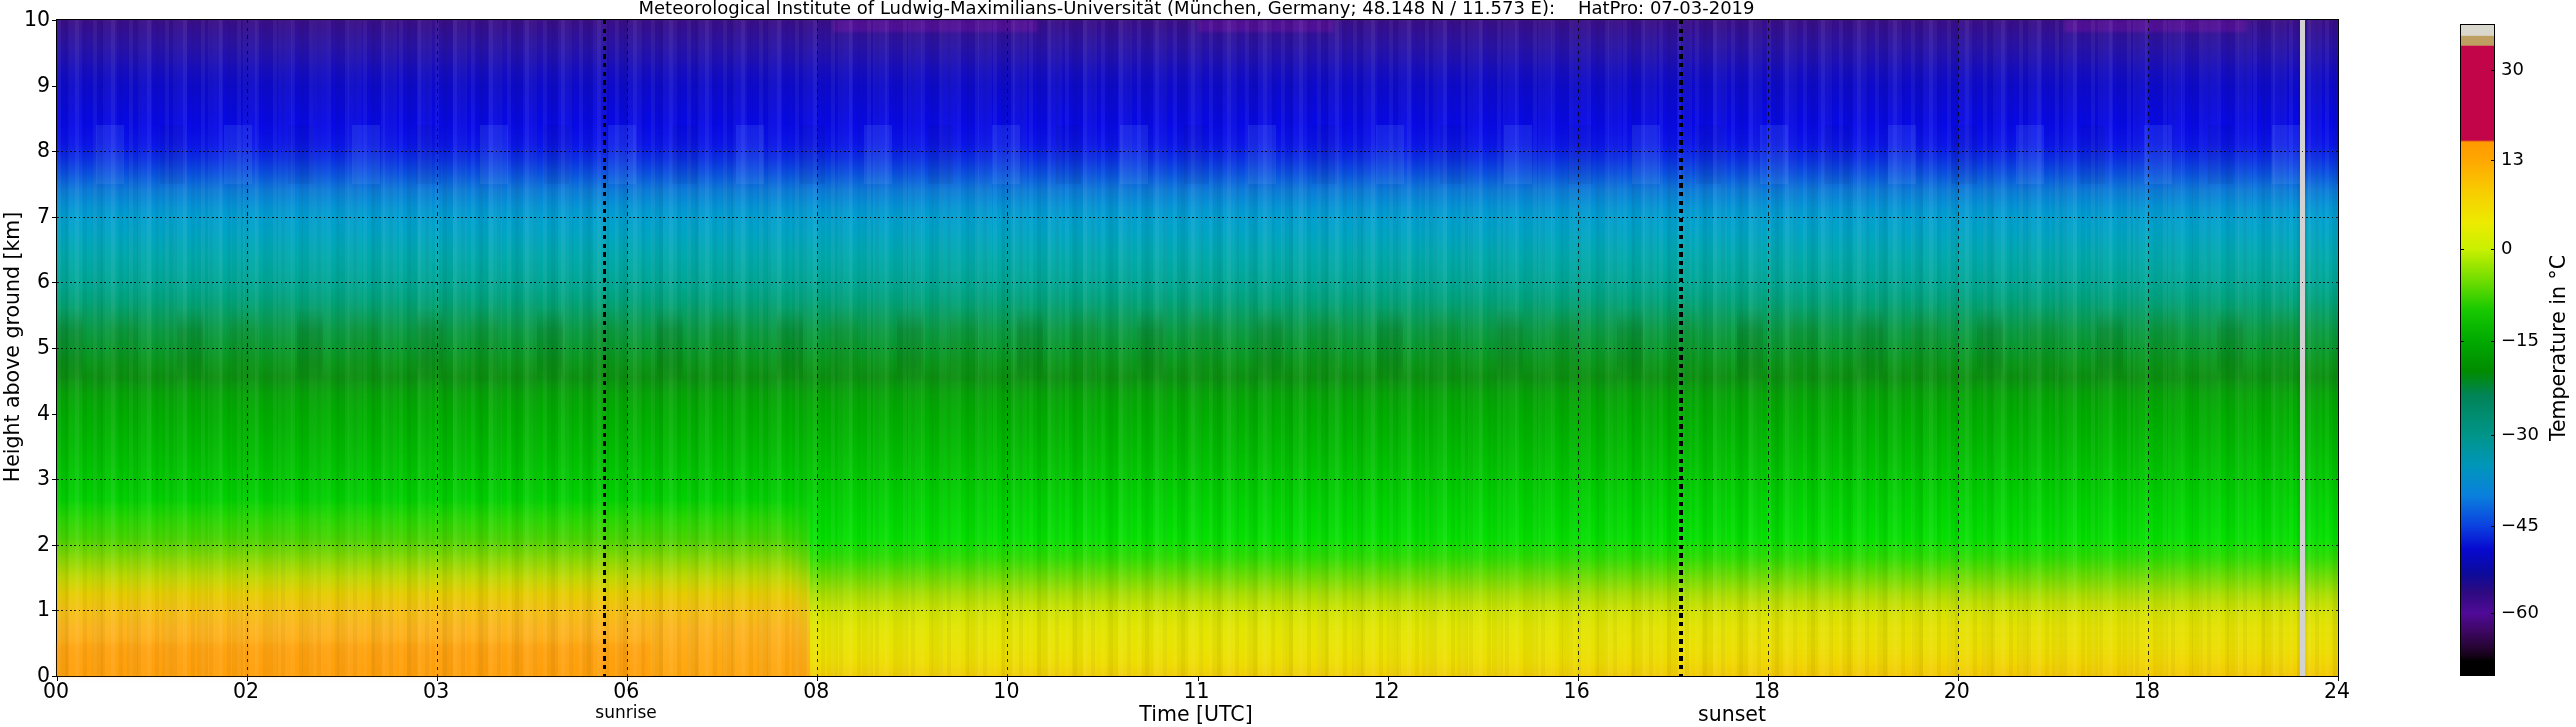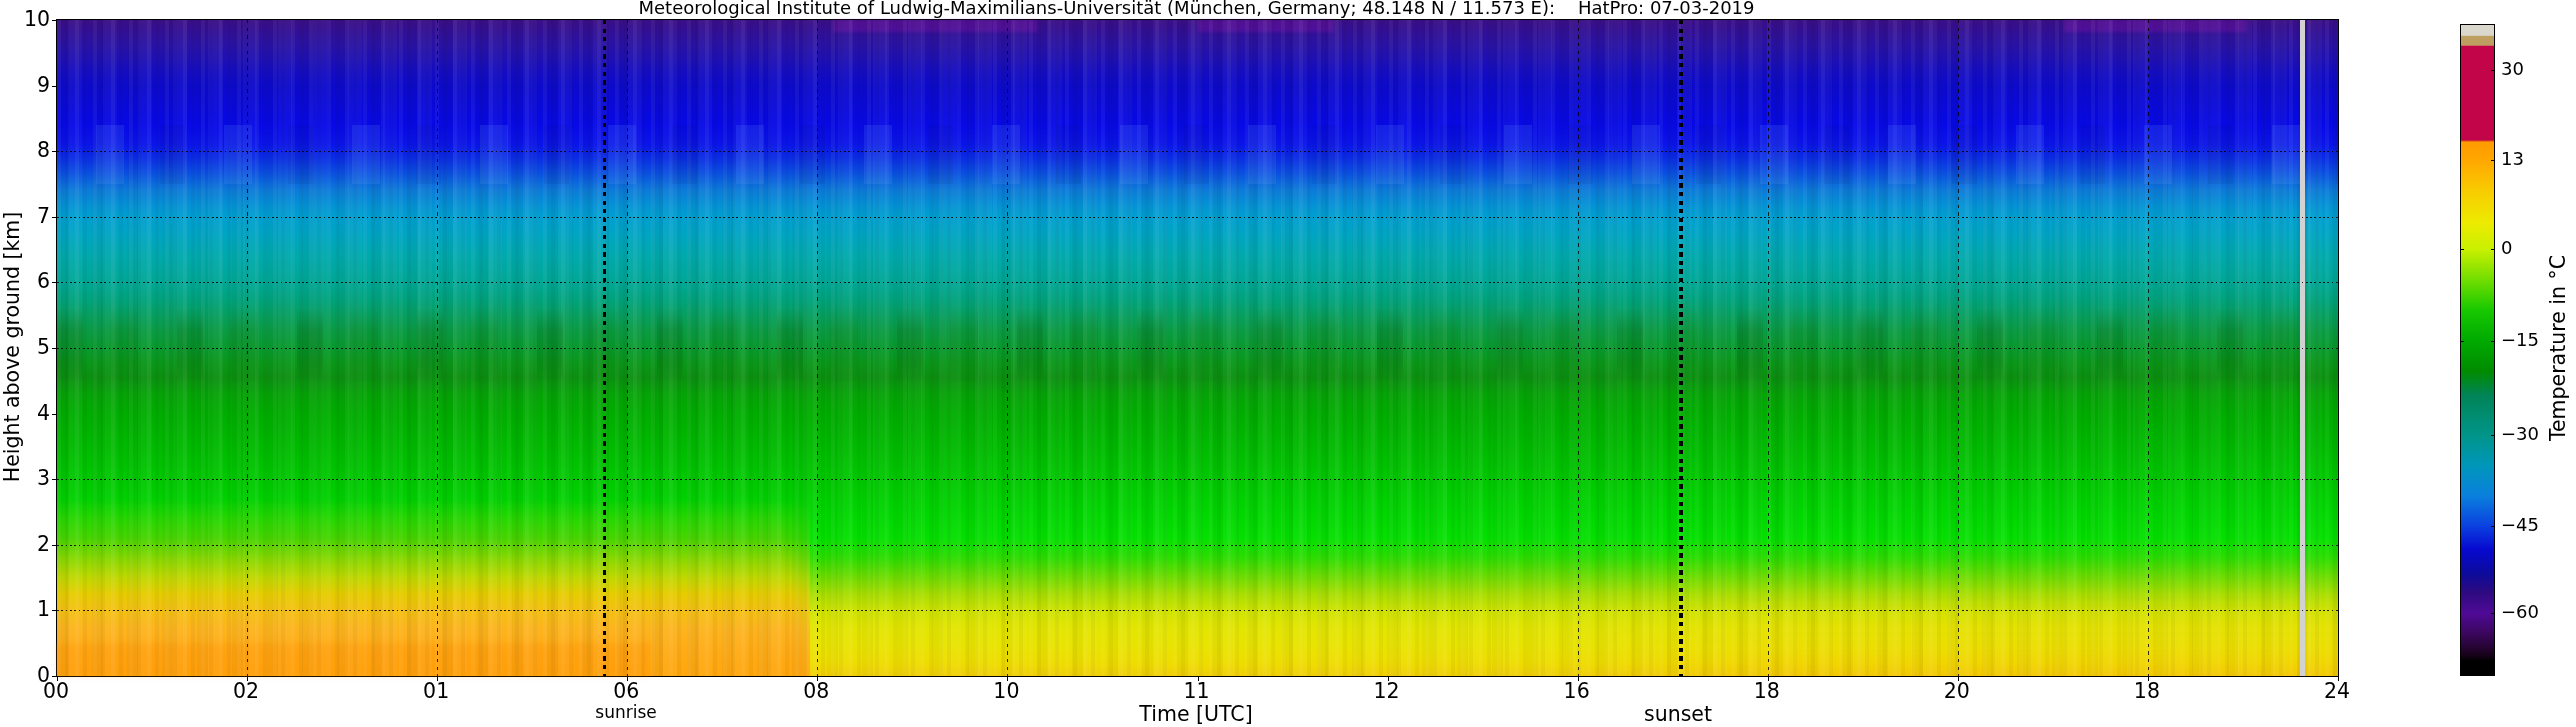--- a/index.html
+++ b/index.html
@@ -30,21 +30,21 @@
   #blpatch{position:absolute;left:0;bottom:0;width:26%;height:5%;background:rgba(255,140,0,.28);filter:blur(2.6px);z-index:3;}
   #gap-stripe{position:absolute;top:0;bottom:0;left:98.35%;width:5.1px;background:#d2d2d2;z-index:5;}
   .xt{position:absolute;bottom:-5.1px;width:0.9px;height:4.3px;background:#000;}
   .yt{position:absolute;left:-5.1px;width:4.3px;height:0.9px;background:#000;}
   #xlabels{left:56px;top:680px;width:2281px;height:24px;}
   #xlabels span{position:absolute;transform:translateX(-50%);font-size:20.5px;line-height:22px;white-space:nowrap;}
   #ylabels{left:0;top:19px;width:50px;height:656px;}
   #ylabels span{position:absolute;right:0;width:100%;text-align:right;transform:translateY(-50%);font-size:20.5px;line-height:22px;}
   #xaxis-title{left:1196px;top:702px;transform:translateX(-50%);font-size:20.5px;}
   #sunrise-label{left:626px;top:702px;transform:translateX(-50%);font-size:17px;}
-  #sunset-label{left:1678px;top:702px;transform:translateX(-50%);font-size:20.5px;}
+  #sunset-label{left:1732px;top:702px;transform:translateX(-50%);font-size:20.5px;}
   #yaxis-title{left:12px;top:347px;transform:translate(-50%,-50%) rotate(-90deg);font-size:20.5px;white-space:nowrap;}
   #colorbar{left:2460px;top:24px;width:33px;height:650px;border:0.9px solid #000;}
   .cbt{position:absolute;right:0;width:3.4px;height:0.9px;background:#000;}
   .cbtl{position:absolute;left:0;width:3.4px;height:0.9px;background:#000;}
   #cblabels{left:2501px;top:24px;width:68px;height:650px;}
   #cblabels span{position:absolute;transform:translateY(-50%);font-size:18px;line-height:22px;white-space:nowrap;}
   #cb-title{left:2558px;top:348px;transform:translate(-50%,-50%) rotate(-90deg);font-size:20.5px;white-space:nowrap;}
 </style>
 </head>
 <body>
@@ -130,21 +130,21 @@
     <div class="yt" style="top:60%"></div>
     <div class="yt" style="top:70%"></div>
     <div class="yt" style="top:80%"></div>
     <div class="yt" style="top:90%"></div>
     <div class="yt" style="top:100%"></div>
   </div>
 
   <div id="xlabels" class="abs">
     <span style="left:0%">00</span>
     <span style="left:8.3333%">02</span>
-    <span style="left:16.6667%">01</span>
+    <span style="left:16.6667%">03</span>
     <span style="left:25%">06</span>
     <span style="left:33.3333%">08</span>
     <span style="left:41.6667%">10</span>
     <span style="left:50%">11</span>
     <span style="left:58.3333%">12</span>
     <span style="left:66.6667%">16</span>
     <span style="left:75%">18</span>
     <span style="left:83.3333%">20</span>
     <span style="left:91.6667%">18</span>
     <span style="left:100%">24</span>

